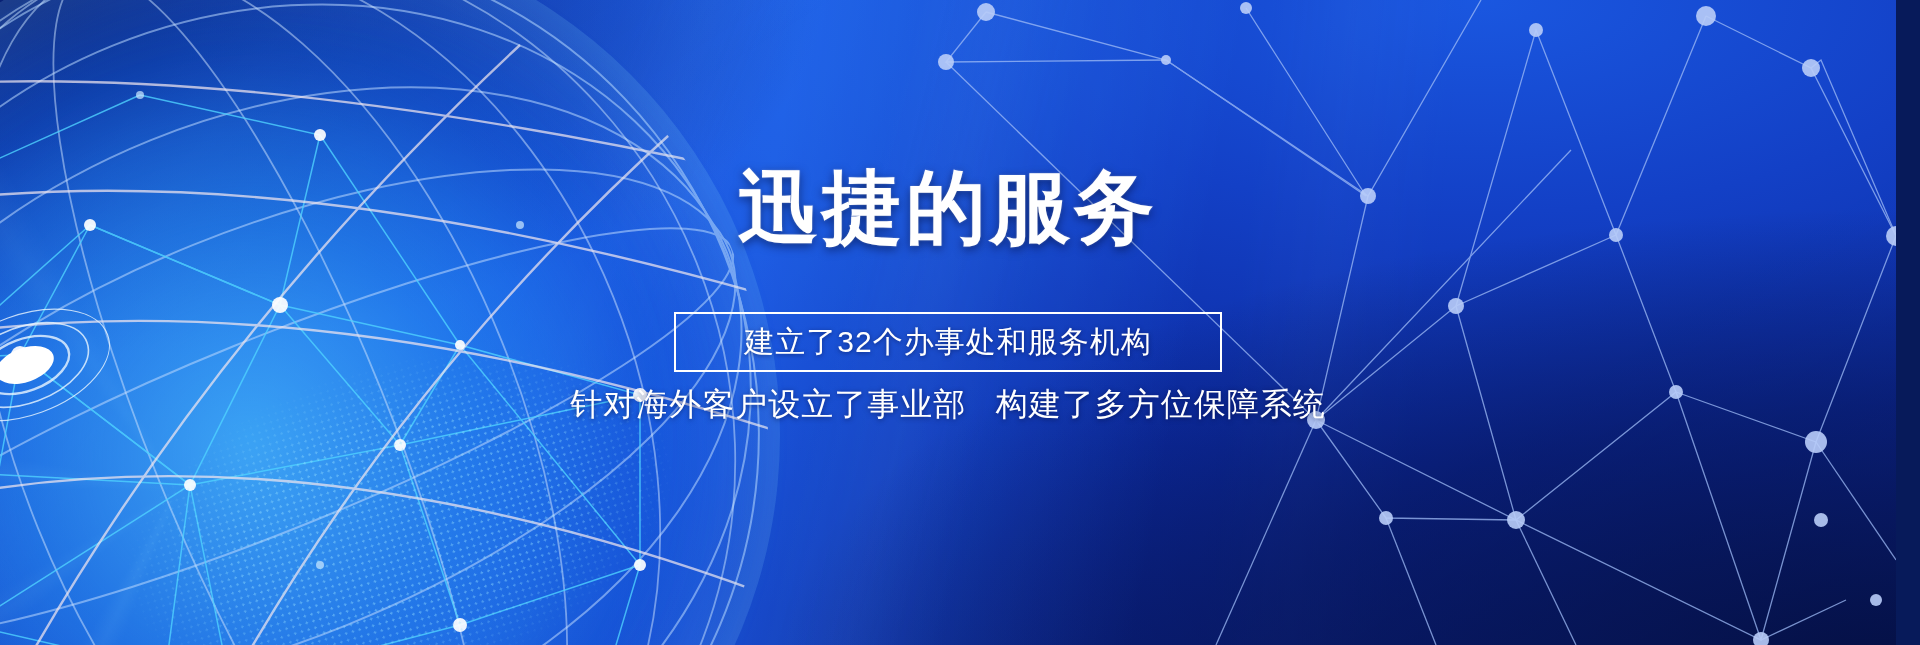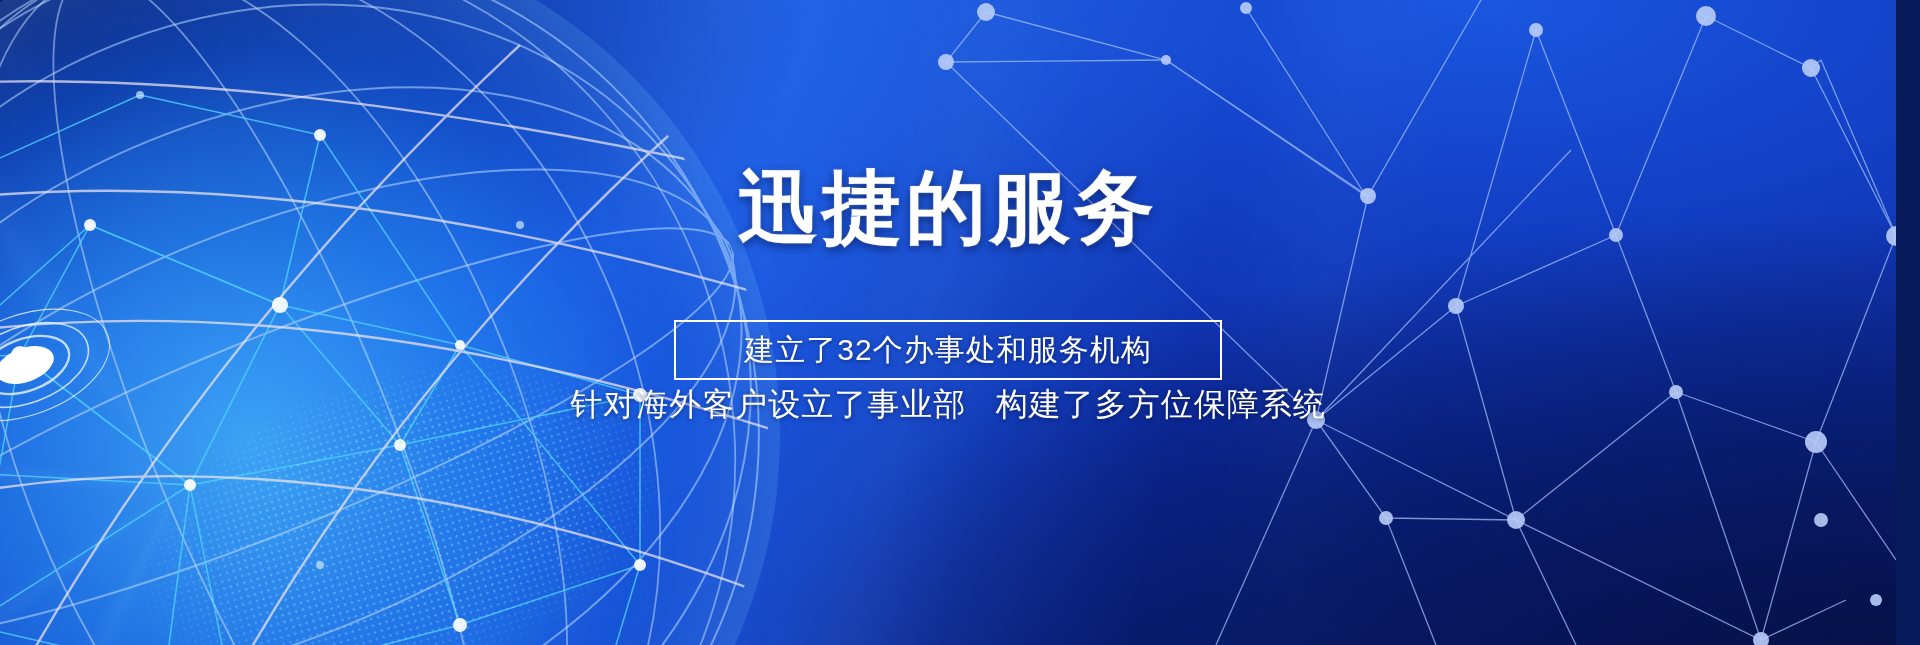--- a/index.html
+++ b/index.html
@@ -78,21 +78,21 @@
     text-align:center;
     color:#ffffff;
     font-size:80px;
     font-weight:700;
     letter-spacing:4px;
     line-height:1;
     text-shadow:0 3px 10px rgba(2,10,50,.55), 0 0 2px rgba(255,255,255,.4);
   }
 
   .subtitle-box{
-    position:absolute;left:50%;top:320px;
+    position:absolute;left:50%;top:312px;
     transform:translateX(-50%);
     width:548px;height:60px;
     border:2px solid #ffffff;
     display:flex;align-items:center;justify-content:center;
   }
   .subtitle-box-text{
     color:#ffffff;
     font-size:30px;
     font-weight:400;
     letter-spacing:1px;

